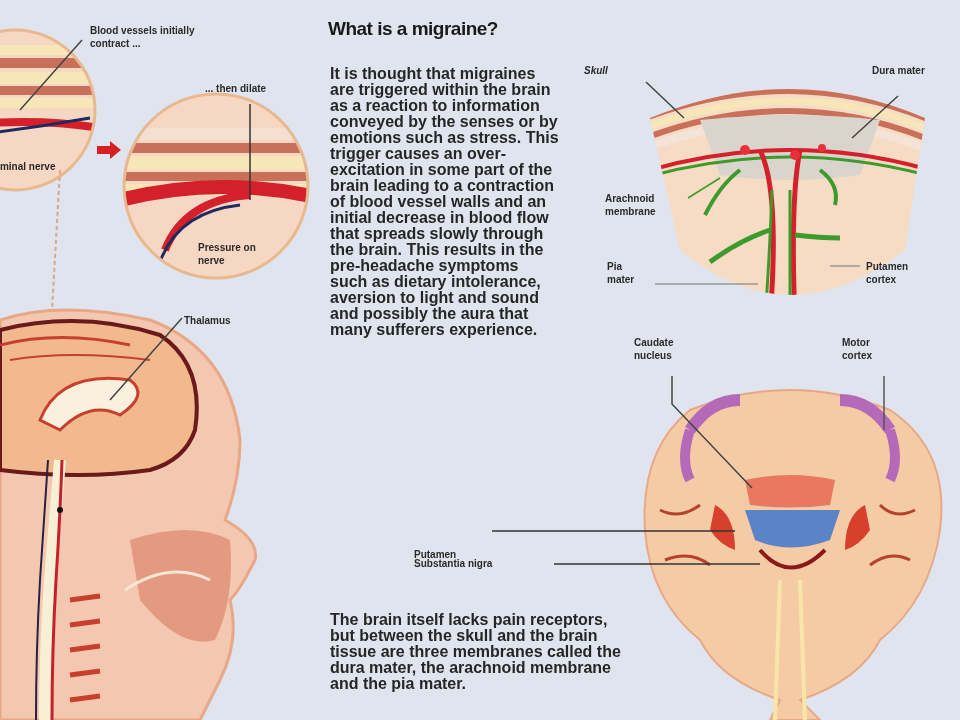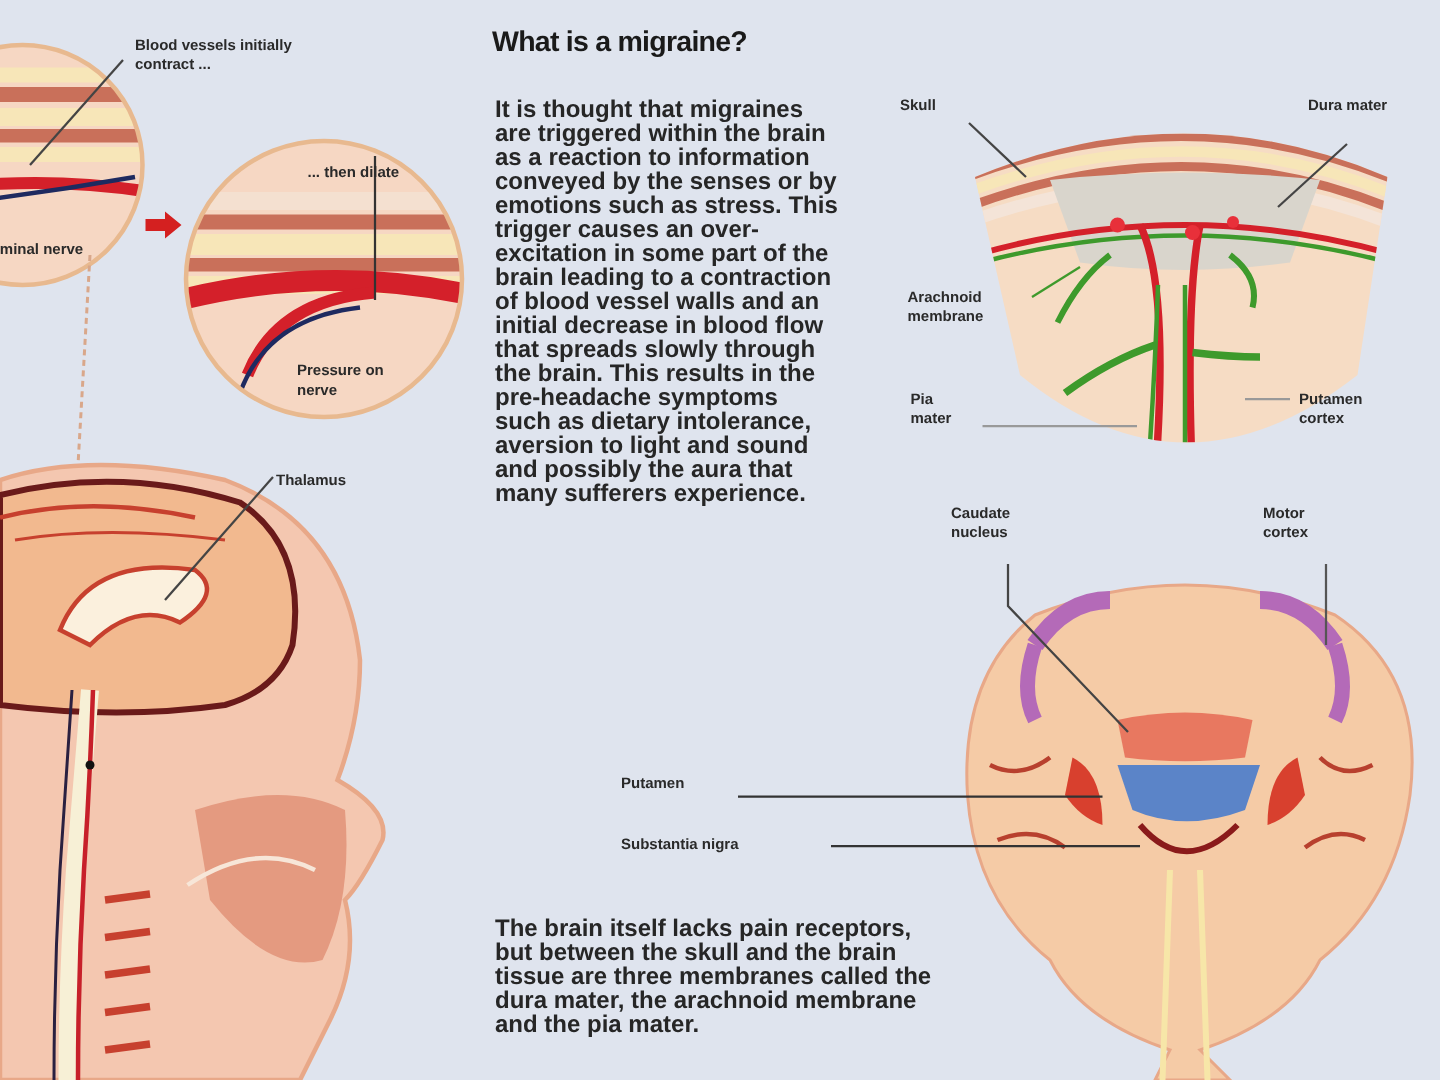--- a/index.html
+++ b/index.html
@@ -126,31 +126,31 @@
       <path d="M910 560 Q890 550 870 565"></path>
     </g>
     <path d="M672 376 L672 404 L752 488" stroke="#444" stroke-width="1.5" fill="none"></path>
     <line x1="884" y1="376" x2="884" y2="430" stroke="#555" stroke-width="1.5"></line>
     <line x1="492" y1="531" x2="735" y2="531" stroke="#333" stroke-width="1.5"></line>
     <line x1="554" y1="564" x2="760" y2="564" stroke="#333" stroke-width="1.5"></line>
   </g>
 </svg>
 
 <div class="lbl" style="left:90px; top:24px; width:120px;">Blood vessels initially contract ...</div>
-<div class="lbl" style="left:205px; top:82px;margin-top:27px;">... then dilate</div>
+<div class="lbl" style="left:205px; top:82px;">... then dilate</div>
 <div class="lbl" style="left:-24px; top:160px; width:90px;">Trigeminal nerve</div>
 <div class="lbl" style="left:198px; top:241px; width:60px;">Pressure on nerve</div>
 <div class="lbl" style="left:184px; top:314px;">Thalamus</div>
 
 <div class="title">What is a migraine?</div>
 <div class="body-text" style="left:330px; top:66px; width:230px;">It is thought that migraines are triggered within the brain as a reaction to information conveyed by the senses or by emotions such as stress. This trigger causes an over-excitation in some part of the brain leading to a contraction of blood vessel walls and an initial decrease in blood flow that spreads slowly through the brain. This results in the pre-headache symptoms such as dietary intolerance, aversion to light and sound and possibly the aura that many sufferers experience.</div>
 <div class="body-text" style="left:330px; top:612px; width:300px;">The brain itself lacks pain receptors, but between the skull and the brain tissue are three membranes called the dura mater, the arachnoid membrane and the pia mater.</div>
 
-<div class="lbl" style="left:600px; top:64px;">Skull</div>
+<div class="lbl" style="left:584px; top:64px;font-style:italic;">Skull</div>
 <div class="lbl" style="left:852px; top:64px;padding-left:20px;">Dura mater</div>
 <div class="lbl" style="left:605px; top:192px; width:80px;">Arachnoid membrane</div>
 <div class="lbl" style="left:607px; top:260px; width:40px;">Pia mater</div>
 <div class="lbl" style="left:866px; top:260px; width:70px;">Putamen cortex</div>
 
 <div class="lbl" style="left:634px; top:336px; width:70px;">Caudate nucleus</div>
 <div class="lbl" style="left:842px; top:336px; width:60px;">Motor cortex</div>
-<div class="lbl" style="left:414px; top:516px;">Putamen</div>
+<div class="lbl" style="left:414px; top:548px;">Putamen</div>
 <div class="lbl" style="left:414px; top:557px;">Substantia nigra</div>
 
 </body></html>

